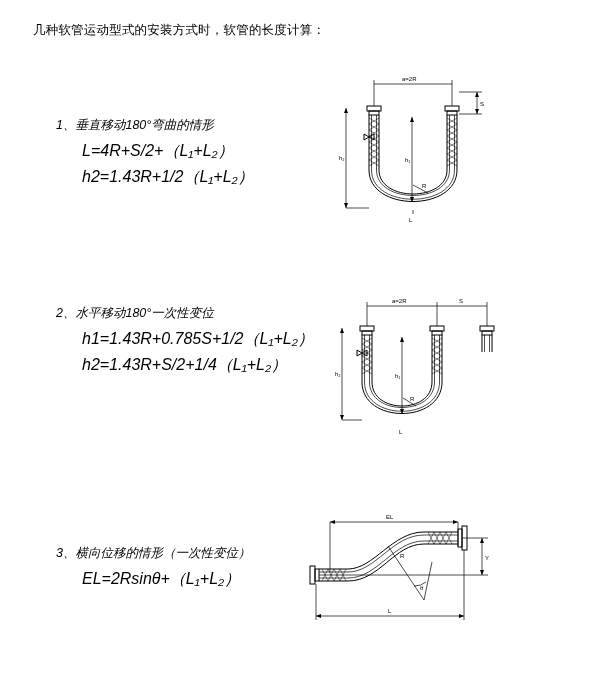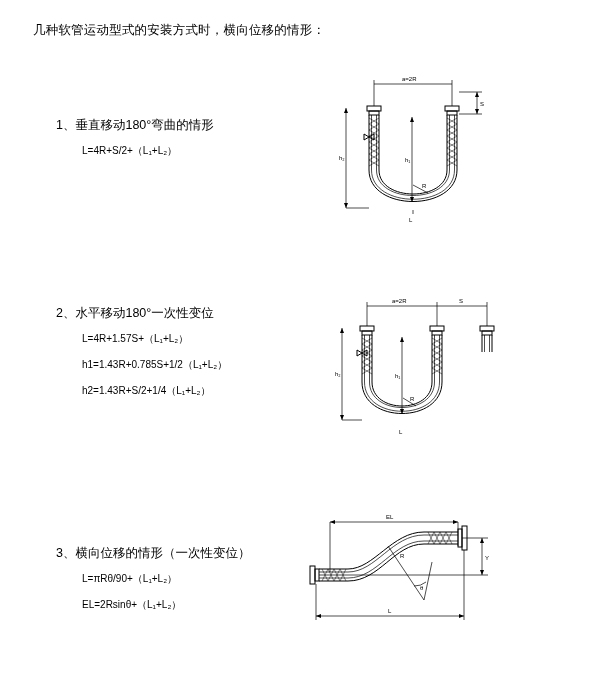--- a/index.html
+++ b/index.html
@@ -20,50 +20,52 @@
     left: 33px;
     top: 22px;
     font-size: 12.5px;
     letter-spacing: 0.2px;
     white-space: nowrap;
   }
   .formula-block {
     position: absolute;
     font-size: 12px;
     line-height: 26px;
+    font-style: italic;
   }
   .formula-heading {
     white-space: nowrap;
     font-size: 12.5px;
   }
   .formula-line {
     white-space: nowrap;
     padding-left: 26px;
-    font-size: 10px;
+    font-size: 16px;
   }
   .fig {
     position: absolute;
   }
   svg { display: block; }
   .ln { stroke: #000; fill: none; }
   .thin { stroke-width: 0.7; }
   .med { stroke-width: 1; }
   .hatch { stroke: #000; stroke-width: 0.5; }
   .lbl-sm { font-size: 6px; font-family: "Liberation Sans", sans-serif; fill: #000; }
 </style>
 </head>
 <body>
 
-<div class="page-title">几种软管运动型式的安装方式时，横向位移的情形：</div>
+<div class="page-title">几种软管运动型式的安装方式时，软管的长度计算：</div>
 
 <div class="formula-block" style="left:56px; top:112px;">
   <div class="formula-heading">
     <span>1、</span><span>垂直移动180°弯曲的情形</span>
   </div>
   <div class="formula-line">L=4R+S/2+（L₁+L₂）</div>
+  <div class="formula-line">h2=1.43R+1/2（L₁+L₂）</div>
 </div>
 
 <div class="fig" style="left:312px; top:62px;">
 <svg width="200" height="200" viewBox="0 0 200 200">
 
   <line class="ln thin" x1="62" y1="22" x2="140" y2="22"></line>
   <line class="ln thin" x1="62" y1="18" x2="62" y2="26"></line>
   <line class="ln thin" x1="140" y1="18" x2="140" y2="26"></line>
   <text class="lbl-sm" x="90" y="19">a=2R</text>
 
@@ -152,21 +154,20 @@
 
   <text class="lbl-sm" x="97" y="160">L</text>
   <line class="ln thin" x1="101" y1="152" x2="101" y2="148"></line>
 </svg>
 </div>
 
 <div class="formula-block" style="left:56px; top:300px;">
   <div class="formula-heading">
     <span>2、</span><span>水平移动180°一次性变位</span>
   </div>
-  <div class="formula-line">L=4R+1.57S+（L₁+L₂）</div>
   <div class="formula-line">h1=1.43R+0.785S+1/2（L₁+L₂）</div>
   <div class="formula-line">h2=1.43R+S/2+1/4（L₁+L₂）</div>
 </div>
 
 <div class="fig" style="left:312px; top:282px;">
 <svg width="200" height="180" viewBox="0 0 200 180">
 
   <line class="ln thin" x1="55" y1="24" x2="125" y2="24"></line>
   <line class="ln thin" x1="55" y1="20" x2="55" y2="28"></line>
   <line class="ln thin" x1="125" y1="20" x2="125" y2="28"></line>
@@ -250,21 +251,20 @@
   <text class="lbl-sm" x="98" y="119">R</text>
 
   <text class="lbl-sm" x="87" y="152">L</text>
 </svg>
 </div>
 
 <div class="formula-block" style="left:56px; top:540px;">
   <div class="formula-heading">
     <span>3、</span><span>横向位移的情形（一次性变位）</span>
   </div>
-  <div class="formula-line">L=πRθ/90+（L₁+L₂）</div>
   <div class="formula-line">EL=2Rsinθ+（L₁+L₂）</div>
 </div>
 
 <div class="fig" style="left:296px; top:502px;">
 <svg width="210" height="150" viewBox="0 0 210 150">
 
   <line class="ln thin" x1="34" y1="20" x2="162" y2="20"></line>
   <path d="M34,20 l5,-2 l0,4 z" fill="#000"></path>
   <path d="M162,20 l-5,-2 l0,4 z" fill="#000"></path>
   <text class="lbl-sm" x="90" y="17">EL</text>

